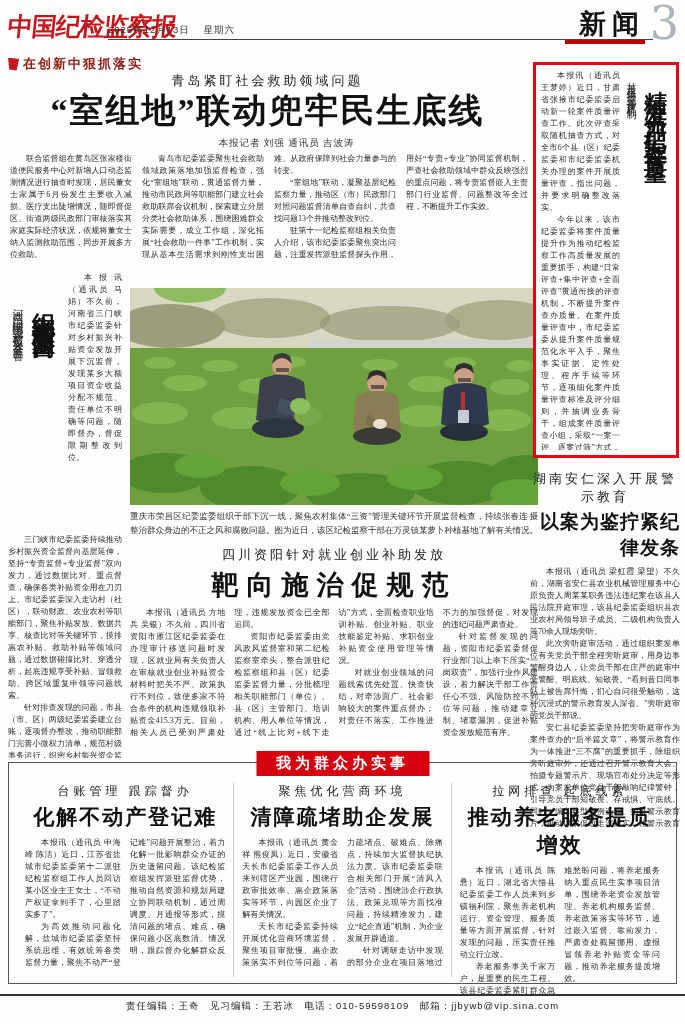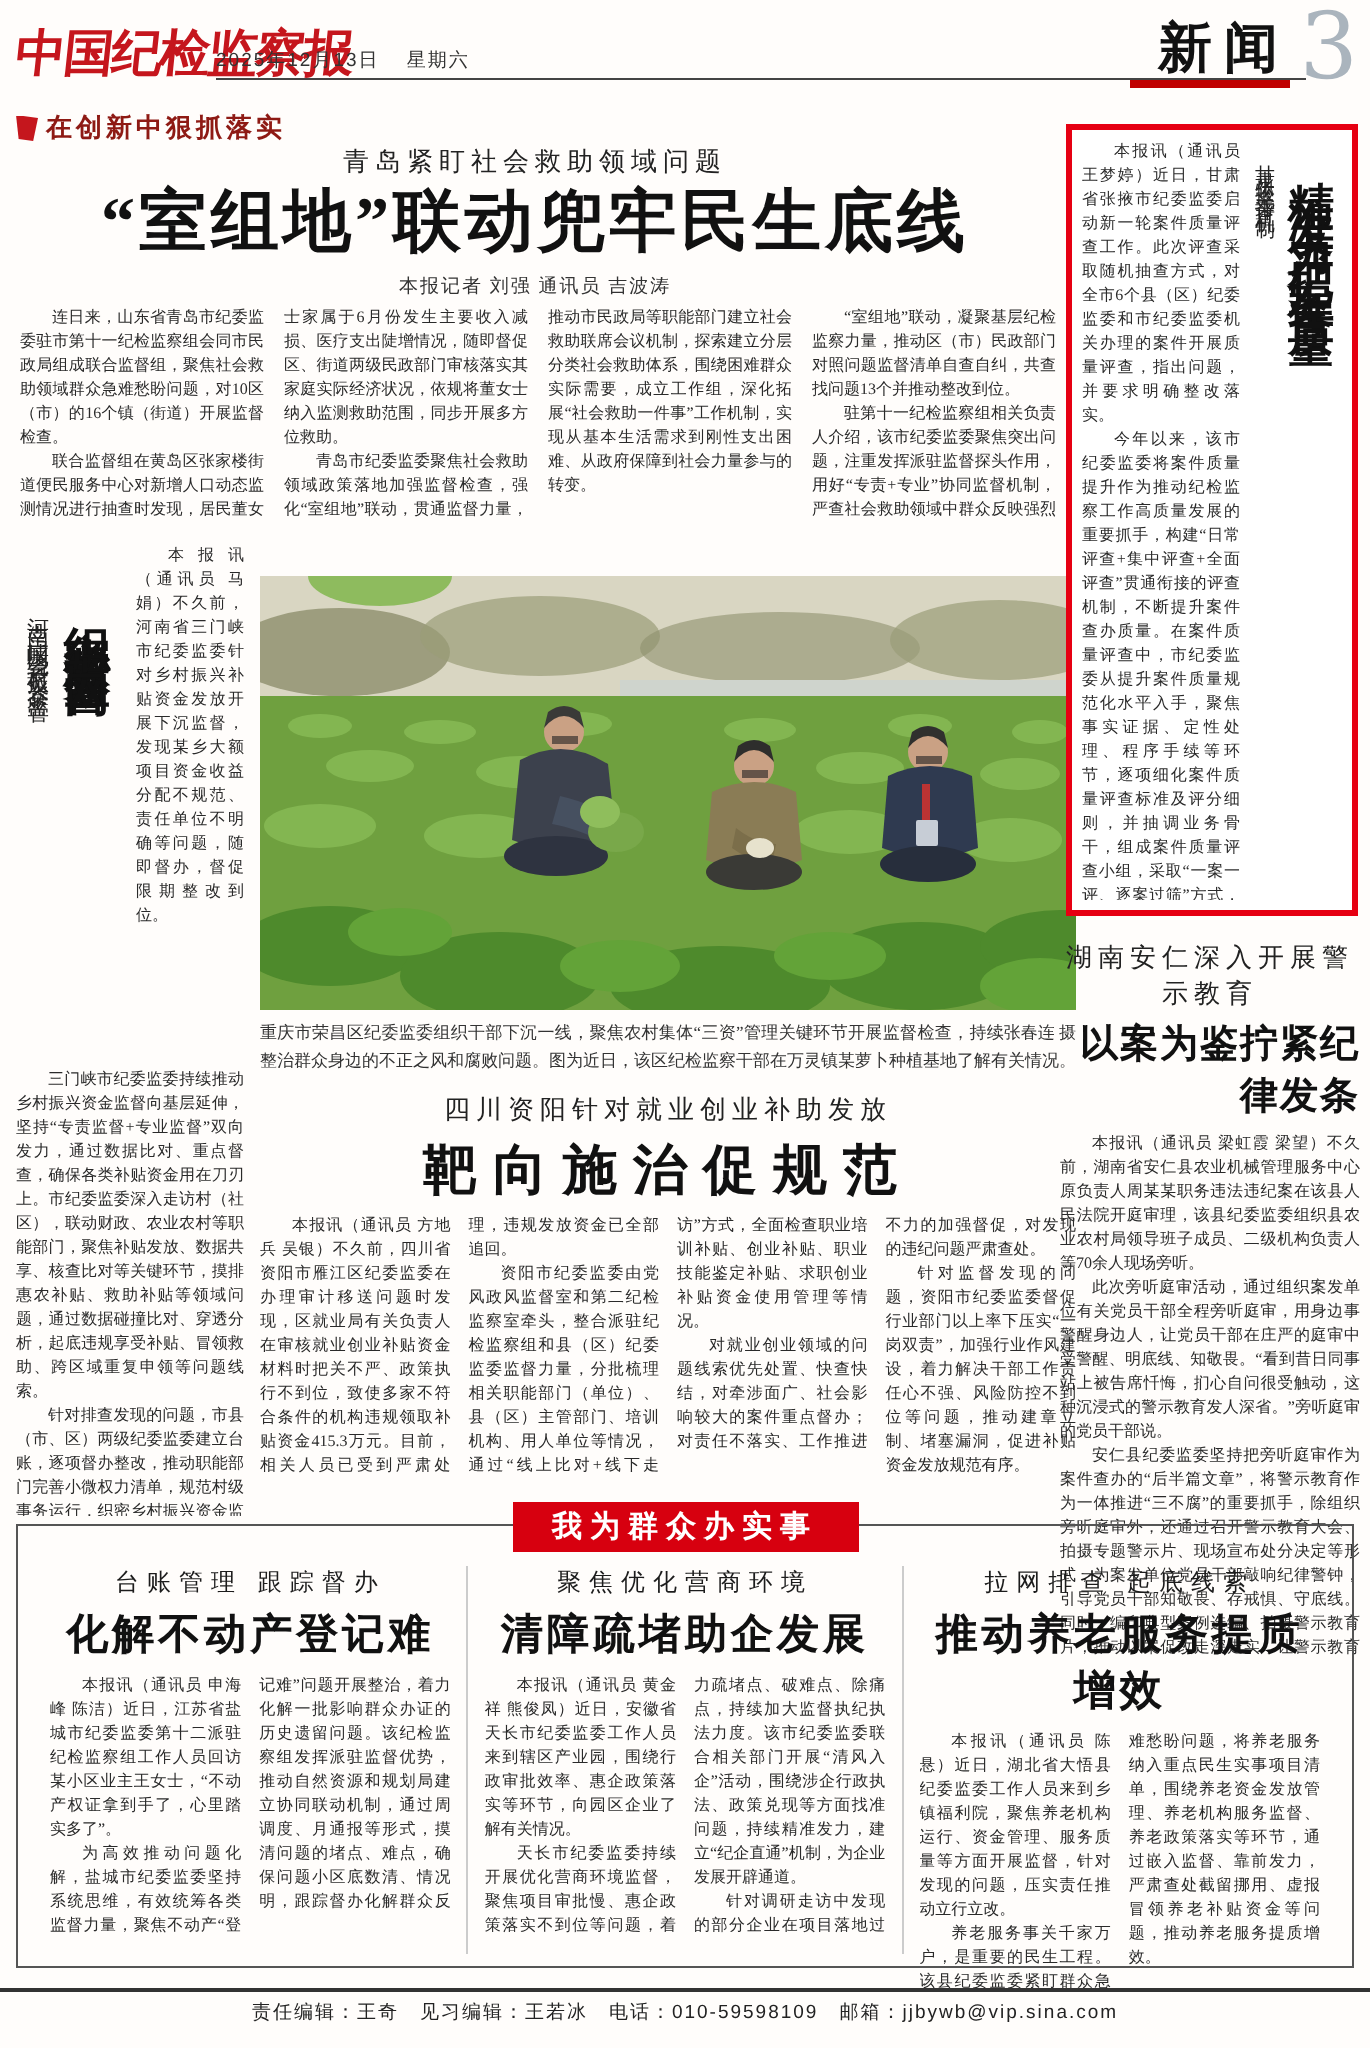--- a/index.html
+++ b/index.html
@@ -19,21 +19,21 @@
   .tag-text{font-size:13px;font-weight:700;color:#8e1a14;letter-spacing:2px;}
   
   .kicker{font-size:13px;letter-spacing:3px;text-align:center;color:#222;font-family:"Liberation Sans",sans-serif;}
   .byline{font-size:9.5px;text-align:center;color:#333;letter-spacing:1px;}
   .body-txt{font-size:8px;line-height:1.5;text-align:justify;color:#2a2a2a;overflow:hidden;}
   .body-txt p{margin:0;text-indent:2em;}
   
   .lead-kicker{left:0;top:72px;width:535px;}
   .lead-headline{left:0;top:88px;width:535px;text-align:center;font-size:34px;font-weight:900;
                  letter-spacing:2px;color:#111;}
-  .lead-byline{left:0;top:137px;width:535px;}
+  .lead-byline{left:0;top:137px;width:535px;padding-left:19px;}
   .lead-body{left:10px;top:153px;width:518px;height:112px;column-count:4;column-gap:10px;}
   
   .la-wrap{left:8px;top:272px;width:114px;height:486px;}
   .la-kicker{position:absolute;left:2px;top:28px;writing-mode:vertical-rl;font-size:11px;
              letter-spacing:3px;color:#222;font-family:"Liberation Sans",sans-serif;height:215px;}
   .la-headline{position:absolute;left:20px;top:22px;writing-mode:vertical-rl;font-size:23px;
                font-weight:900;letter-spacing:3px;color:#111;height:240px;}
   .la-body-top{position:absolute;left:60px;top:0;width:54px;height:256px;}
   .la-body-bottom{position:absolute;left:0;top:262px;width:114px;height:224px;}
   
@@ -87,21 +87,20 @@
   <div class="abs page-number">3</div>
   <div class="abs column-tag">
     <span class="tag-icon"></span>
     <span class="tag-text">在创新中狠抓落实</span>
   </div>
 
   <div class="abs kicker lead-kicker">青岛紧盯社会救助领域问题</div>
   <div class="abs lead-headline">“室组地”联动兜牢民生底线</div>
   <div class="abs byline lead-byline">本报记者 刘强 通讯员 吉波涛</div>
   <div class="abs body-txt lead-body">
-    <p>连日来，山东省青岛市纪委监委驻市第十一纪检监察组会同市民政局组成联合监督组，聚焦社会救助领域群众急难愁盼问题，对10区（市）的16个镇（街道）开展监督检查。</p>
     <p>联合监督组在黄岛区张家楼街道便民服务中心对新增人口动态监测情况进行抽查时发现，居民董女士家属于6月份发生主要收入减损、医疗支出陡增情况，随即督促区、街道两级民政部门审核落实其家庭实际经济状况，依规将董女士纳入监测救助范围，同步开展多方位救助。</p>
     <p>青岛市纪委监委聚焦社会救助领域政策落地加强监督检查，强化“室组地”联动，贯通监督力量，推动市民政局等职能部门建立社会救助联席会议机制，探索建立分层分类社会救助体系，围绕困难群众实际需要，成立工作组，深化拓展“社会救助一件事”工作机制，实现从基本生活需求到刚性支出困难、从政府保障到社会力量参与的转变。</p>
     <p>“室组地”联动，凝聚基层纪检监察力量，推动区（市）民政部门对照问题监督清单自查自纠，共查找问题13个并推动整改到位。</p>
     <p>驻第十一纪检监察组相关负责人介绍，该市纪委监委聚焦突出问题，注重发挥派驻监督探头作用，用好“专责+专业”协同监督机制，严查社会救助领域中群众反映强烈的重点问题，将专责监督嵌入主责部门行业监督、问题整改等全过程，不断提升工作实效。</p>
 
   </div>
 
   <div class="abs la-wrap">
     <div class="la-kicker">河南三门峡围绕乡村振兴资金监管</div>
     <div class="la-headline">织密小微权力监督网</div>

